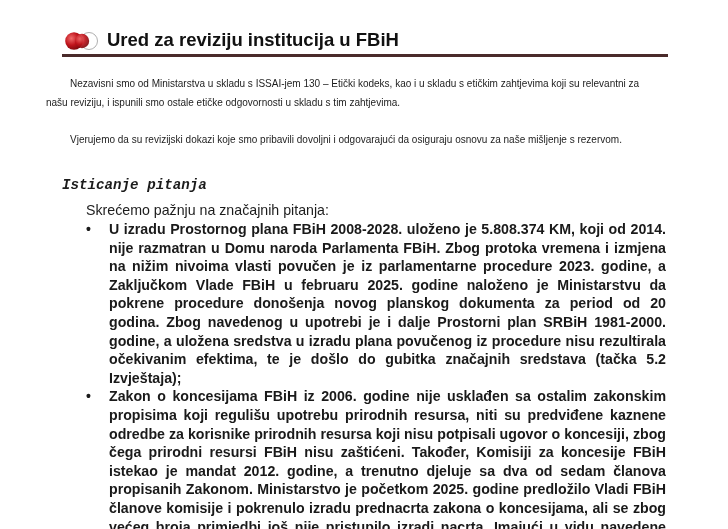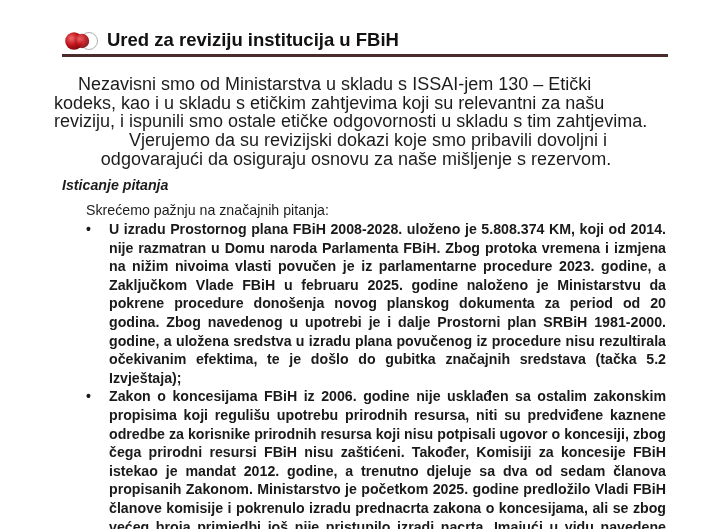--- a/index.html
+++ b/index.html
@@ -6,26 +6,26 @@
   body { width: 728px; height: 529px; overflow: hidden; position: relative;
          font-family: "Liberation Sans", sans-serif; color: #1a1a1a; }
   .page { position: absolute; left: 0; top: 0; width: 706px; height: 529px; }
 
   .header { position: absolute; left: 62px; top: 28px; width: 606px; height: 30px; }
   .logo { position: absolute; left: 2px; top: 3px; width: 36px; height: 20px; }
   .title { position: absolute; left: 45px; top: 1px; font-size: 18.5px; font-weight: bold;
            color: #111; letter-spacing: 0px; white-space: nowrap; }
   .rule { position: absolute; left: 0; top: 26px; width: 606px; height: 3px; background: #4a2a2a; }
 
-  .para { position: absolute; left: 54px; width: 604px; font-size: 18px; line-height: 18.5px;
+  .para { position: absolute; left: 46px; width: 604px; font-size: 10px; line-height: 18.5px;
           color: #1c1c1c; }
   .para .indent { display: inline-block; width: 24px; }
 
   .heading { position: absolute; left: 62px; top: 177px; font-size: 14.2px; font-weight: bold;
-             font-style: italic; color: #1c1c1c; }
+             font-style: italic; color: #1c1c1c; font-family: Liberation Mono, monospace; }
 
   .lead { position: absolute; left: 86px; top: 202px; font-size: 14.2px; color: #1c1c1c; }
 
   .bullets { position: absolute; left: 84px; top: 220px; width: 582px; margin: 0; padding: 0; list-style: none; }
   .bullet-item { position: relative; padding-left: 25px; font-size: 14.2px; line-height: 18.6px;
                  font-weight: bold; text-align: justify; color: #1a1a1a; }
   .bullet-dot { position: absolute; left: 2px; top: 0; font-weight: bold; font-size: 14px; }
 </style>
 </head>
 <body>
@@ -44,21 +44,21 @@
       <circle cx="25" cy="10" r="8.5" fill="#ffffff" stroke="#9a9a9a" stroke-width="0.8"></circle>
       <circle cx="10" cy="10" r="8.8" fill="url(#g1)"></circle>
       <circle cx="18" cy="10" r="7.2" fill="url(#g1)" opacity="0.92"></circle>
     </svg>
     <div class="title">Ured za reviziju institucija u FBiH</div>
     <div class="rule"></div>
   </div>
 
   <div class="para" style="top:75px;"><span class="indent"></span><span>Nezavisni smo od Ministarstva u skladu s ISSAI-jem 130 – Etički kodeks, kao i u skladu s etičkim zahtjevima koji su relevantni za našu reviziju, i ispunili smo ostale etičke odgovornosti u skladu s tim zahtjevima.</span></div>
 
-  <div class="para" style="top:131px;text-align:center;"><span class="indent"></span><span>Vjerujemo da su revizijski dokazi koje smo pribavili dovoljni i odgovarajući da osiguraju osnovu za naše mišljenje s rezervom.</span></div>
+  <div class="para" style="top:131px;"><span class="indent"></span><span>Vjerujemo da su revizijski dokazi koje smo pribavili dovoljni i odgovarajući da osiguraju osnovu za naše mišljenje s rezervom.</span></div>
 
   <div class="heading">Isticanje pitanja</div>
 
   <div class="lead">Skrećemo pažnju na značajnih pitanja:</div>
 
   <ul class="bullets">
     <li class="bullet-item">
       <span class="bullet-dot">•</span>
       <span>U izradu Prostornog plana FBiH 2008-2028. uloženo je 5.808.374 KM, koji od 2014. nije razmatran u Domu naroda Parlamenta FBiH. Zbog protoka vremena i izmjena na nižim nivoima vlasti povučen je iz parlamentarne procedure 2023. godine, a Zaključkom Vlade FBiH u februaru 2025. godine naloženo je Ministarstvu da pokrene procedure donošenja novog planskog dokumenta za period od 20 godina. Zbog navedenog u upotrebi je i dalje Prostorni plan SRBiH 1981-2000. godine, a uložena sredstva u izradu plana povučenog iz procedure nisu rezultirala očekivanim efektima, te je došlo do gubitka značajnih sredstava (tačka 5.2 Izvještaja);</span>
     </li>

